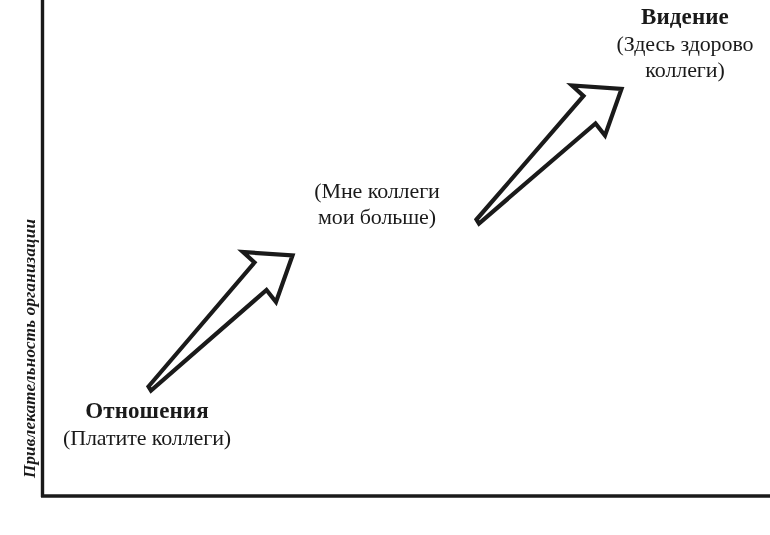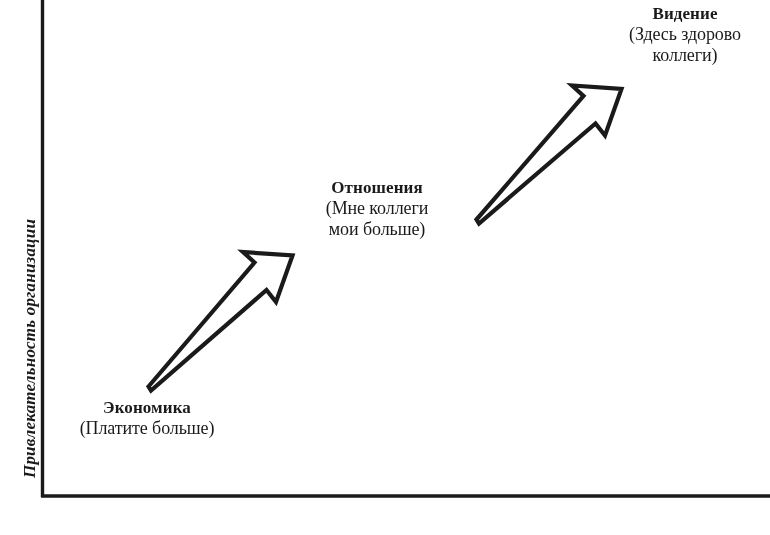--- a/index.html
+++ b/index.html
@@ -29,26 +29,26 @@
     height: 535px;
   }
   .label-block {
     position: absolute;
     text-align: center;
     line-height: 1.17;
     white-space: nowrap;
   }
   .label-title {
     font-weight: bold;
-    font-size: 17px;
+    font-size: 23px;
     letter-spacing: 0.1px;
   }
   .label-sub {
     font-weight: normal;
-    font-size: 18px;
+    font-size: 22px;
     letter-spacing: -0.1px;
   }
   
   #stage-economics {
     left: 57px;
     top: 398px;
     width: 180px;
   }
   #stage-relations {
     left: 288px;
@@ -115,26 +115,25 @@
                L 572.0 85.5
                L 621.5 89.0
                L 605.0 135.5
                L 595.5 123.5
                L 479.0 223.5
                Z"></path>
     </g>
   </svg>
 
   <div class="label-block" id="stage-economics">
-    <div class="label-title">Экономика</div>
-    <div class="label-sub">(Платите больше)</div>
+    <div class="label-title">Отношения</div>
+    <div class="label-sub">(Платите коллеги)</div>
   </div>
 
   <div class="label-block" id="stage-relations">
-    <div class="label-title">Отношения</div>
     <div class="label-sub">(Мне коллеги</div>
     <div class="label-sub">мои больше)</div>
   </div>
 
   <div class="label-block" id="stage-vision">
     <div class="label-title">Видение</div>
     <div class="label-sub">(Здесь здорово</div>
     <div class="label-sub">коллеги)</div>
   </div>
 

